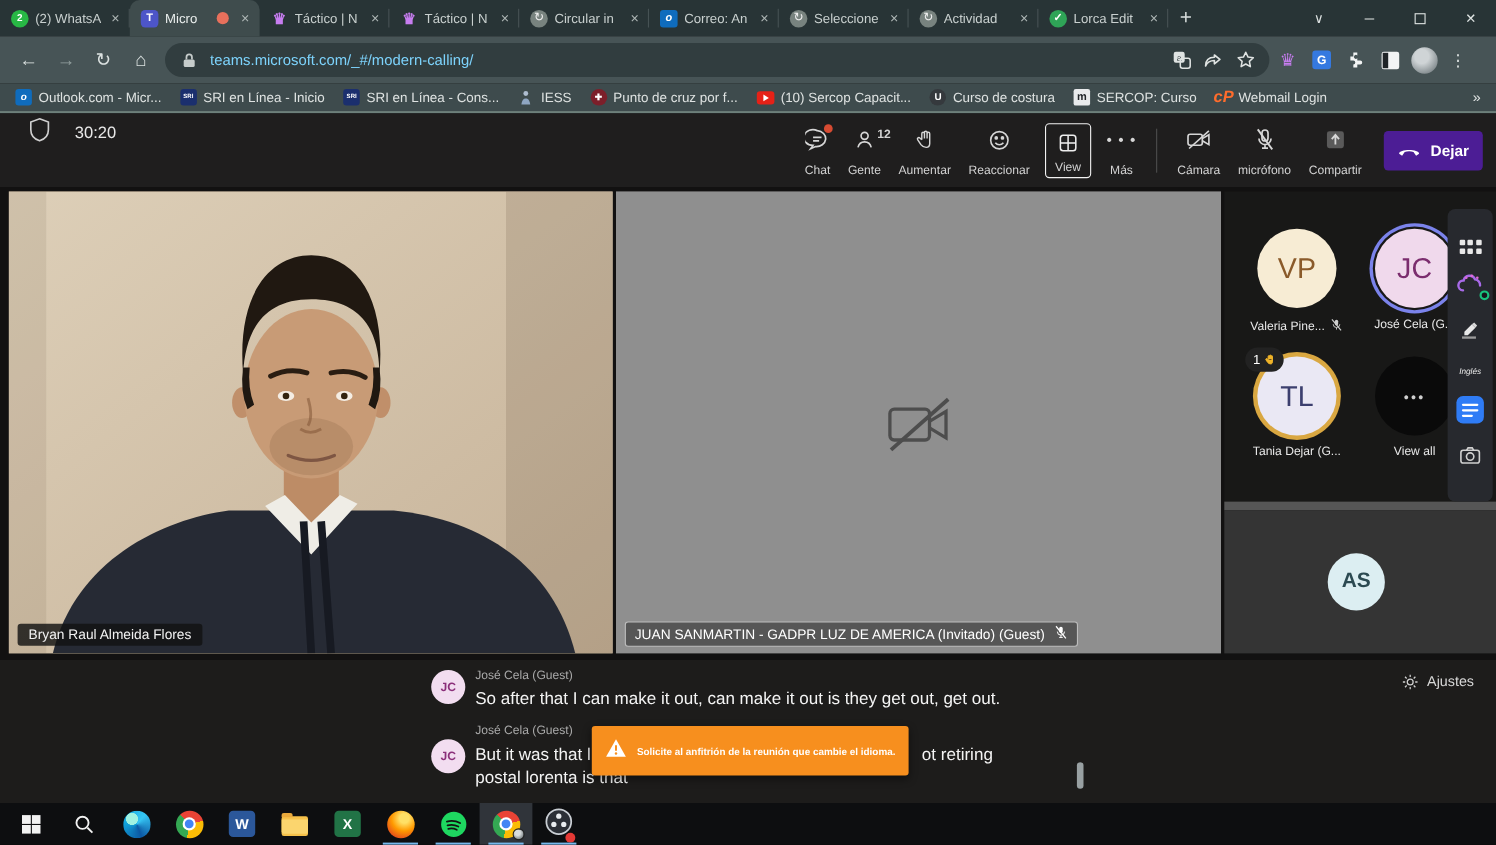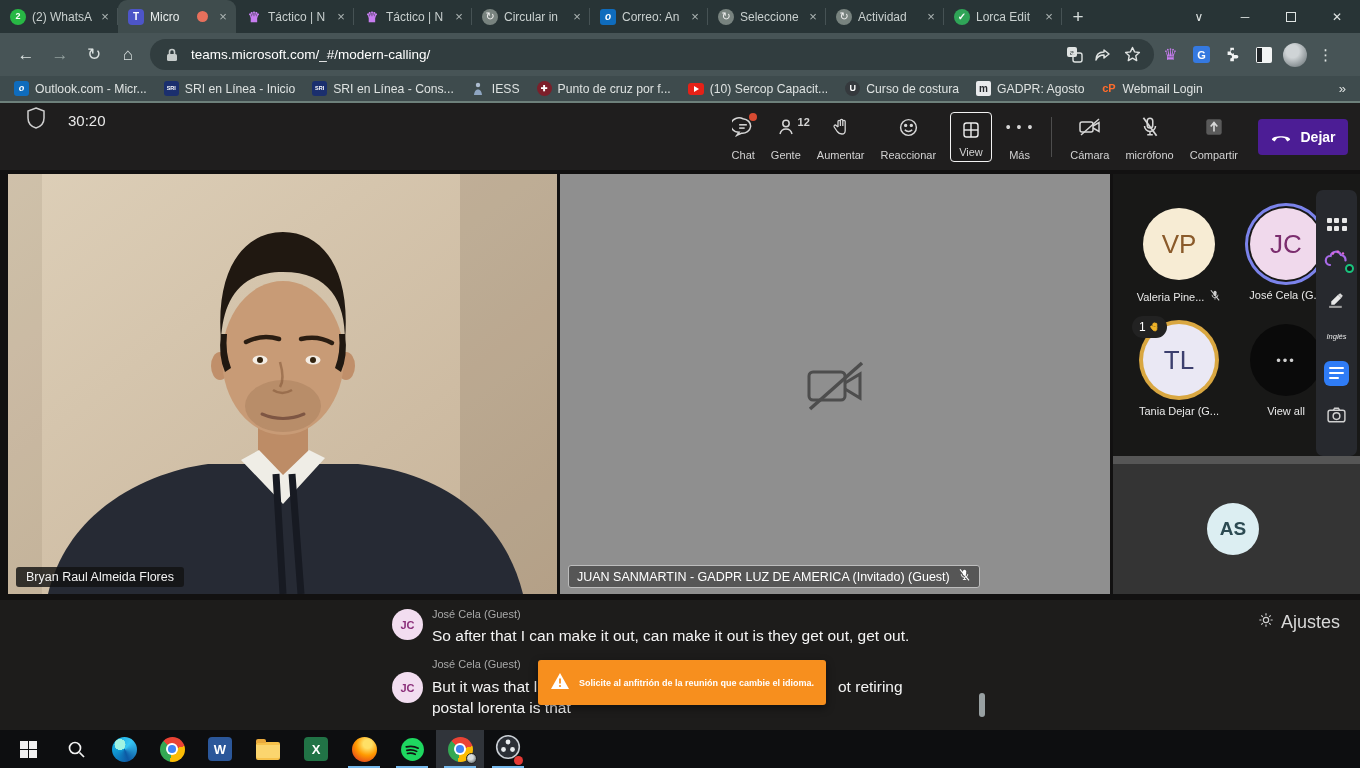--- a/index.html
+++ b/index.html
@@ -24,21 +24,21 @@
 .recdot{width:11px;height:11px;border-radius:50%;background:#e8705c;flex:none;margin-right:2px}
 .newtab{width:32px;height:33px;color:#d6dcdb;font-size:19px;display:flex;align-items:center;justify-content:center}
 .wctl{position:absolute;top:0;height:33px;width:46px;display:flex;align-items:center;justify-content:center;color:#dfe4e3;font-size:12px}
 .restore-box{width:10px;height:10px;border:1.4px solid #dfe4e3}
 
 
 #navbar{position:absolute;left:0;top:33px;width:1360px;height:43px;background:#47545
 6;background:#475456;display:flex;align-items:center;padding:0 10px;gap:2px}
 .navic{width:32px;height:32px;color:#dbe1e0;font-size:17px;display:flex;align-items:center;justify-content:center;border-radius:50%}
 .navic.dim{color:#93a09f}
-#urlpill{width:1004px;height:31px;background:#313d3f;border-radius:16px;display:flex;align-items:center;padding:0 12px;gap:9px;color:#ffffff;margin-left:4px}
+#urlpill{width:1004px;height:31px;background:#313d3f;border-radius:16px;display:flex;align-items:center;padding:0 12px;gap:9px;color:#7dd3fc;margin-left:4px}
 #urltext{font-size:13.5px;flex:1;white-space:nowrap;overflow:hidden}
 .pillic{width:20px;height:20px;display:flex;align-items:center;justify-content:center;flex:none}
 .extic{width:29px;height:29px;display:flex;align-items:center;justify-content:center;flex:none}
 .gt-box{width:17px;height:17px;background:#3579e0;border-radius:3px;color:#fff;font-size:11px;font-weight:bold;display:flex;align-items:center;justify-content:center}
 .sp-box{width:16px;height:16px;background:#f2f4f4;border-radius:2px;position:relative}
 .sp-box:before{content:"";position:absolute;left:1px;top:1px;bottom:1px;width:5px;background:#202528}
 .avatar-btn{width:24px;height:24px;border-radius:50%;background:radial-gradient(circle at 40% 35%,#cfd4d6 0 30%,#8e9699 70%,#5d6568)}
 .crown-ext{color:#c77df0;font-size:16px}
 .kebab{color:#dfe4e3;font-size:15px;letter-spacing:0}
 
@@ -46,21 +46,21 @@
 #bmbar{position:absolute;left:0;top:76px;width:1360px;height:27px;background:#3e4b4d;border-bottom:2px solid #6d807b;display:flex;align-items:center;gap:17px;padding:0 14px;color:#dee2e1;font-size:12.2px}
 .bmi{display:flex;align-items:center;gap:6px;white-space:nowrap}
 .bico{width:15px;height:15px;border-radius:3px;display:flex;align-items:center;justify-content:center;font-weight:bold;color:#fff;flex:none;line-height:1}
 .b-ol{background:#0f6cbd;font-size:9px;font-style:italic}
 .b-sri{background:#1b2f6e;font-size:5.5px;letter-spacing:0}
 .b-pc{background:#7c1f2a;border-radius:50%;font-size:8px}
 .b-yt{background:#e62117;border-radius:3px;position:relative;width:16px;height:12px}
 .b-yt:before{content:"";position:absolute;left:6px;top:3px;border-left:5px solid #fff;border-top:3px solid transparent;border-bottom:3px solid transparent}
 .b-u{background:#35393d;border-radius:50%;font-size:9px}
 .b-m{background:#e8eaec;color:#23272b;font-size:10px;border-radius:2px}
-.b-cp{background:none;color:#ff6c2c;font-size:11px}
+.b-cp{background:none;color:#ff6c2c;font-style:italic;font-size:15px}
 #bmoverflow{position:absolute;right:14px;color:#dee2e1;font-size:13px}
 
 
 #theader{position:absolute;left:0;top:103px;width:1360px;height:67px;background:#1f1e1e}
 #timerwrap{position:absolute;left:26px;top:4px;display:flex;align-items:center;gap:22px}
 #timer{color:#e8e8e8;font-size:15px}
 #t-controls{position:absolute;right:12px;top:7px;display:flex;align-items:center}
 .tbtn{height:54px;display:flex;flex-direction:column;align-items:center;justify-content:space-between;padding:5px 8px 3px;color:#d2d2d2}
 .tbtn .tlabel{font-size:11px;white-space:nowrap}
 .tbtn .ticon{height:24px;display:flex;align-items:center;justify-content:center;position:relative}
@@ -97,21 +97,21 @@
 #ccbtn{width:25px;height:25px;background:#2f7cf6;border-radius:6px;display:flex;flex-direction:column;align-items:center;justify-content:center;gap:2.5px}
 #ccbtn i{display:block;height:2.5px;background:#fff;border-radius:1px}
 .cloudwrap{position:relative}
 .greendot{position:absolute;right:-4px;bottom:-2px;width:9px;height:9px;border-radius:50%;border:2.2px solid #19c37d;background:#17181c}
 
 
 #cappanel{position:absolute;left:0;top:600px;width:1360px;height:130px;background:#1d1c1b}
 .capav{position:absolute;width:31px;height:31px;border-radius:50%;background:#f2ddf0;color:#8b2f7a;font-size:11px;font-weight:bold;display:flex;align-items:center;justify-content:center}
 .capname{position:absolute;color:#a9a9a9;font-size:11px}
 .captext{position:absolute;color:#f4f4f4;font-size:15.5px}
-#ajustes{position:absolute;right:20px;top:12px;display:flex;align-items:flex-start;gap:7px;color:#d8d8d8;font-size:18px}
+#ajustes{position:absolute;right:20px;top:12px;display:flex;align-items:flex-start;gap:7px;color:#d8d8d8;font-size:13px}
 #banner{position:absolute;left:538px;top:60px;width:288px;height:45px;background:#f78f1e;border-radius:3px;box-shadow:0 3px 8px rgba(0,0,0,.45);display:flex;align-items:center;gap:9px;padding:0 12px;z-index:6}
 #bannertext{color:#fff;font-size:9px;font-weight:bold;white-space:nowrap}
 #capthumb{position:absolute;left:979px;top:93px;width:6px;height:24px;background:#98a0a2;border-radius:3px}
 
 
 #taskbar{position:absolute;left:0;top:730px;width:1360px;height:38px;background:#0d0e10;display:flex;align-items:center;padding-left:4px}
 .tkbtn{width:48px;height:38px;display:flex;align-items:center;justify-content:center;position:relative;flex:none}
 .tkbtn.activecell{background:#30343a}
 .runline{position:absolute;left:8px;bottom:0;width:32px;height:2.5px;background:#76b9ed}
 .circ26{width:25px;height:25px;border-radius:50%}
@@ -269,21 +269,21 @@
     <span class="bmi">
         <span class="bico b-yt"></span>
         <span>(10) Sercop Capacit...</span>
       </span>
     <span class="bmi">
         <span class="bico b-u">U</span>
         <span>Curso de costura</span>
       </span>
     <span class="bmi">
         <span class="bico b-m">m</span>
-        <span>GADPR: Agosto</span>
+        <span>SERCOP: Curso</span>
       </span>
     <span class="bmi">
         <span class="bico b-cp">cP</span>
         <span>Webmail Login</span>
       </span>
     <span id="bmoverflow">»</span>
   </div>
 
   <div id="theader">
     <div id="timerwrap">

